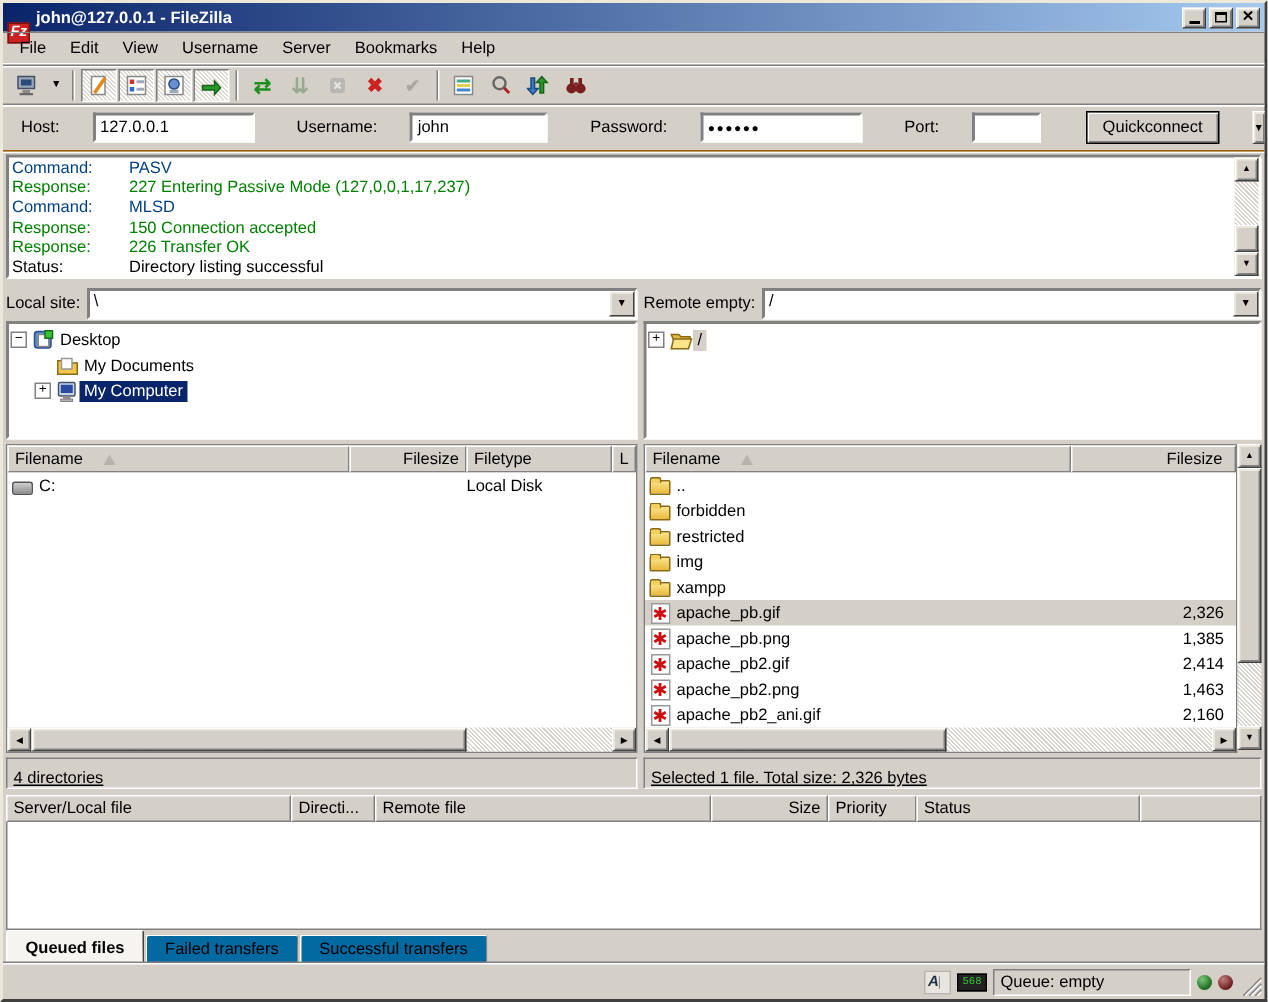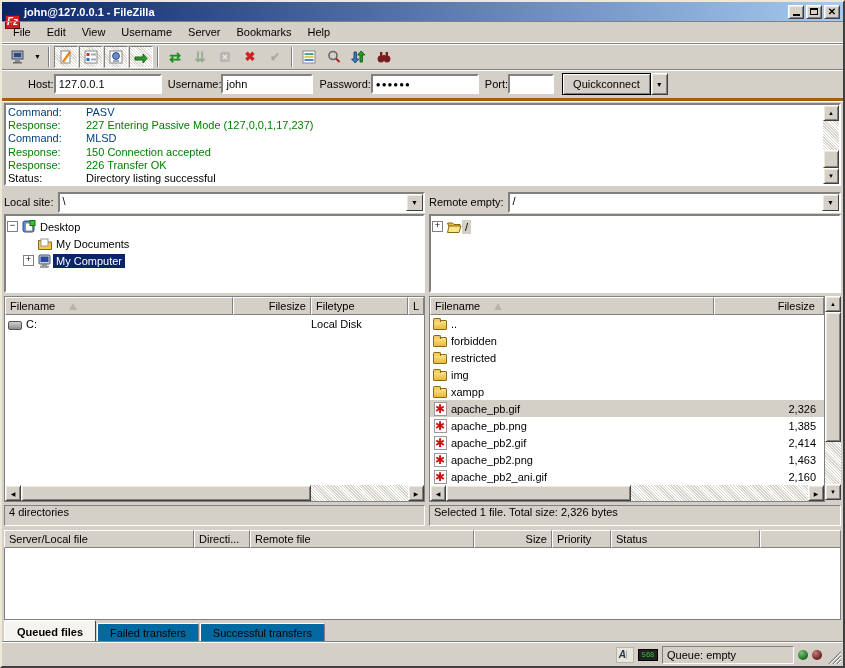--- a/index.html
+++ b/index.html
@@ -39,22 +39,22 @@
   .tb-btn.pressed { border-color:#808080 #fff #fff #808080;
             background-image:repeating-linear-gradient(45deg,#fff 0 1px,#dcd8d0 1px 2px); }
   .tb-sep { width:2px; height:20px; margin:0 3px; border-left:1px solid #808080; border-right:1px solid #fff; }
   .tb-drop { width:13px; height:22px; display:flex; align-items:center; justify-content:center; font-size:7px; }
   .dim { opacity:.45; filter:grayscale(60%); }
   .g-green { color:#1d8f1d; font-size:14px; font-weight:bold; line-height:14px; }
   .g-red { color:#c22; font-size:13px; font-weight:bold; }
   .g-gray { color:#777; font-size:12px; font-weight:bold; }
 
   
-  .qcbar { height:31px; flex:0 0 31px; display:flex; align-items:center; padding:0 20px; gap:0;
-           border-bottom:3px solid #a16207; box-shadow:inset 0 1px 0 #fff, 0 1px 0 #fff; }
+  .qcbar { height:31px; flex:0 0 31px; display:flex; align-items:center; padding:0 6px; gap:22px;
+           border-bottom:1px solid #a16207; box-shadow:inset 0 1px 0 #fff, 0 1px 0 #fff; }
   .qc-label { margin-left:6px; }
   .field { background:#fff; border:2px solid; border-color:#808080 #fff #fff #808080;
            height:20px; font-family:"Liberation Sans",sans-serif; font-size:11px; padding:0 3px; }
   .qc-btn { height:22px; padding:0 10px; background:#d4d0c8; border:1px solid #000;
             box-shadow:inset 1px 1px 0 #fff, inset -1px -1px 0 #808080; font-size:11px; }
   .qc-drop { width:17px; height:22px; background:#d4d0c8; border:1px solid;
              border-color:#fff #404040 #404040 #fff; box-shadow:inset 1px 1px 0 #ece9d8, inset -1px -1px 0 #808080;
              display:flex; align-items:center; justify-content:center; font-size:7px; }
 
   
@@ -129,21 +129,21 @@
   .icon-folder::before { content:""; position:absolute; top:-3px; left:-1px; width:6px; height:3px;
                  background:#f2cf5f; border:1px solid #8a6914; border-bottom:none; border-radius:2px 2px 0 0; }
   .icon-image { position:relative; width:13px; height:14px; background:#fff; border:1px solid #999;
                 display:flex; align-items:center; justify-content:center; }
   .icon-image::before { content:"\2731"; color:#cc1111; font-size:12px; line-height:12px; }
   .icon-drive { width:14px; height:9px; background:linear-gradient(#cfcfcf,#8f8f8f); border:1px solid #555;
                 border-radius:2px; margin-top:3px; }
 
   
   .status-row { height:21px; flex:0 0 21px; margin-top:3px; border:1px solid; border-color:#808080 #fff #fff #808080;
-                display:flex; align-items:flex-start; padding:0 4px; background:#d4d0c8; }
+                display:flex; align-items:flex-end; padding:0 4px; background:#d4d0c8;text-decoration:underline; }
 
   
   .queue { flex:1; display:flex; flex-direction:column; margin:2px 2px 0 2px; }
   .queue-hdr { height:18px; flex:0 0 18px; display:flex; background:#d4d0c8; }
   .q-c1 { width:190px; flex:0 0 190px; } .q-c2 { width:56px; flex:0 0 56px; }
   .q-c3 { width:224px; flex:0 0 224px; } .q-c4 { width:78px; flex:0 0 78px; }
   .q-c5 { width:59px; flex:0 0 59px; } .q-c6 { width:149px; flex:0 0 149px; }
   .q-c7 { flex:1; }
   .queue-body { flex:1; background:#fff; border:1px solid #808080; border-top:none; }
 

